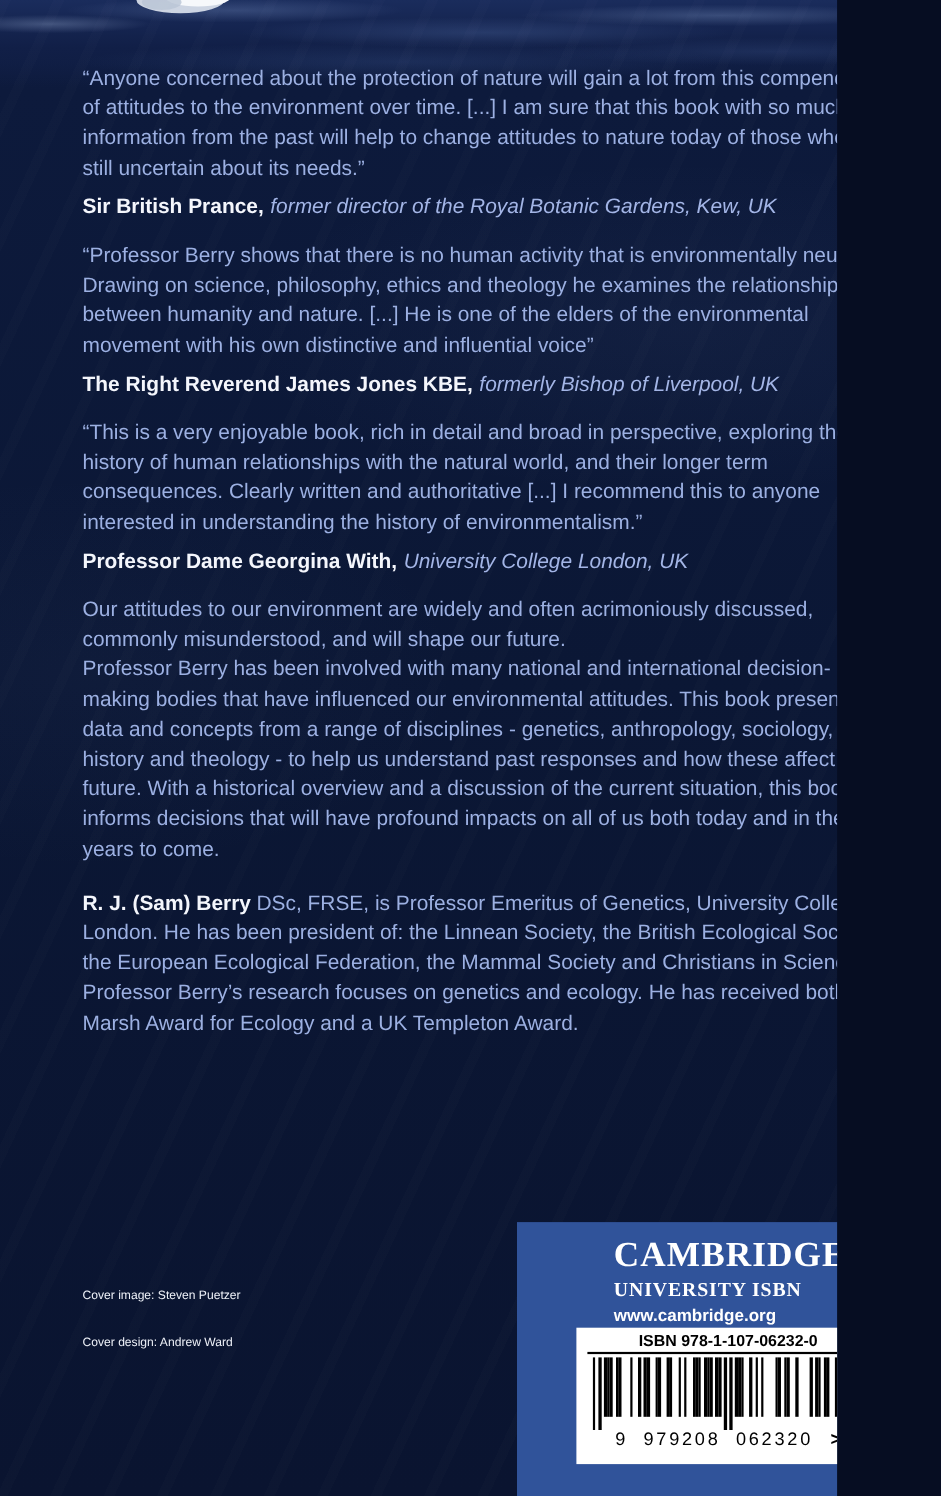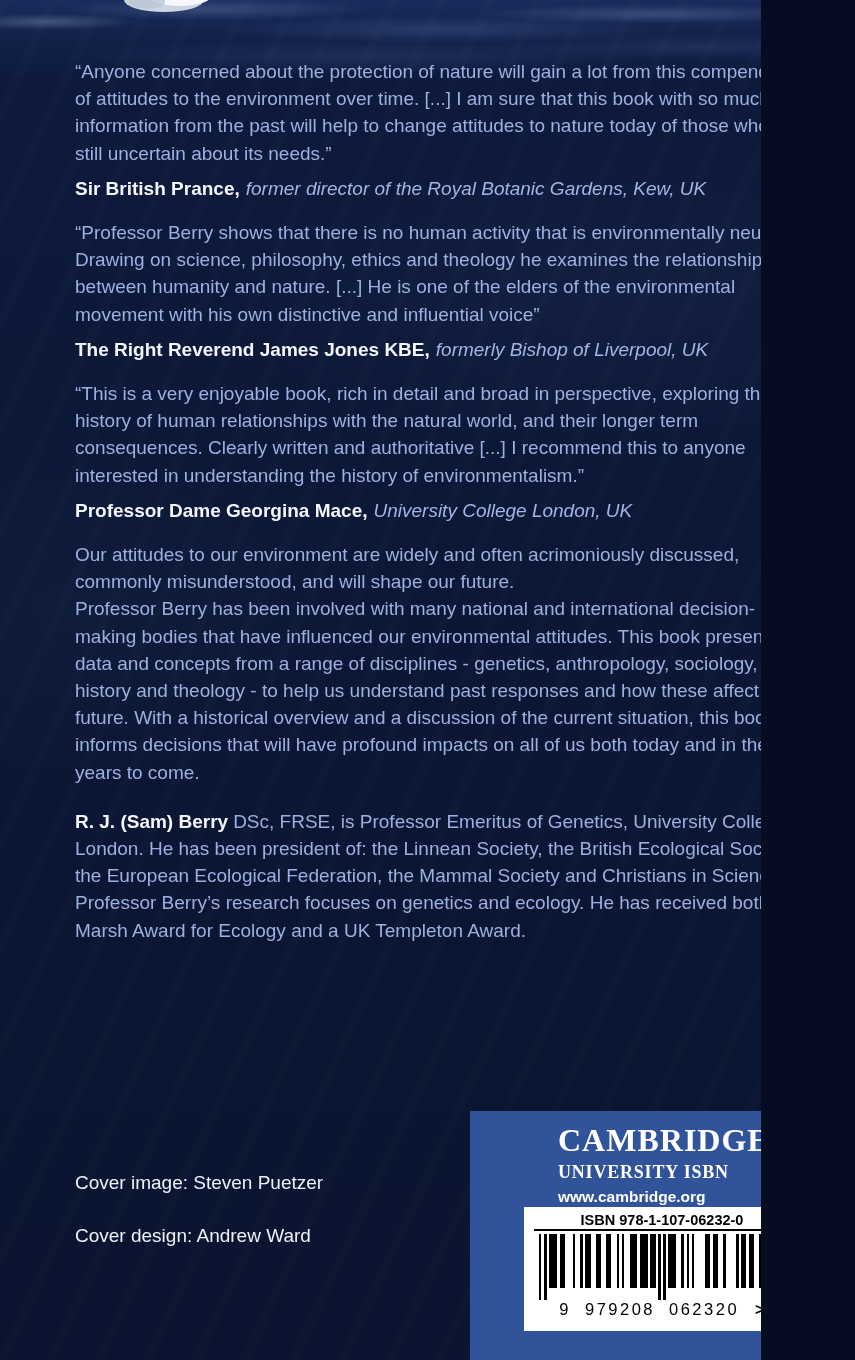--- a/index.html
+++ b/index.html
@@ -36,21 +36,21 @@
     font-size: 19px; line-height: 27.2px;
   }
   .quote-text { margin: 0 0 8px 0; }
   .attribution { margin: 0 0 17px 0; }
   .attribution .name { font-weight: bold; color: #f4f6fc; }
   .attribution .affil { font-style: italic; color: #a3b5e6; margin-left: 6px; }
   .description { margin: 0 0 22px 0; white-space: pre-line; }
   .bio { margin: 0; }
   .bio .bio-name { font-weight: bold; color: #f4f6fc; }
   .bio .bio-text { margin-left: 5px; }
-  .credits { position: absolute; left: 75px; top: 1172px; color: #eef1f8; font-size: 19px; }
+  .credits { position: absolute; left: 75px; top: 1172px; color: #eef1f8; font-size: 11px; }
   .credit-line { margin: 0 0 31px 0; }
   .publisher-panel {
     position: absolute; left: 470px; top: 1111px; width: 385px; height: 260px;
     background: #30539a; color: #ffffff;
   }
   .cup-logo { margin: 11px 0 0 88px; }
   .cup-name {
     font-family: "Liberation Serif", serif; font-weight: bold;
     font-size: 32px; line-height: 36px; letter-spacing: 1px;
   }
@@ -110,21 +110,21 @@
     <div>
       <p class="quote-text">“Professor Berry shows that there is no human activity that is environmentally neutral. Drawing on science, philosophy, ethics and theology he examines the relationship between humanity and nature. [...] He is one of the elders of the environmental movement with his own distinctive and influential voice”</p>
       <p class="attribution">
         <span class="name">The Right Reverend James Jones KBE,</span><span class="affil">formerly Bishop of Liverpool, UK</span>
       </p>
     </div>
 
     <div>
       <p class="quote-text">“This is a very enjoyable book, rich in detail and broad in perspective, exploring the history of human relationships with the natural world, and their longer term consequences. Clearly written and authoritative [...] I recommend this to anyone interested in understanding the history of environmentalism.”</p>
       <p class="attribution">
-        <span class="name">Professor Dame Georgina Mace,</span><span class="affil">University College London, UK</span>
+        <span class="name">Professor Dame Georgina With,</span><span class="affil">University College London, UK</span>
       </p>
     </div>
 
     <p class="description">Our attitudes to our environment are widely and often acrimoniously discussed, commonly misunderstood, and will shape our future.
 Professor Berry has been involved with many national and international decision-making bodies that have influenced our environmental attitudes. This book presents data and concepts from a range of disciplines - genetics, anthropology, sociology, history and theology - to help us understand past responses and how these affect our future. With a historical overview and a discussion of the current situation, this book informs decisions that will have profound impacts on all of us both today and in the years to come.</p>
 
     <p class="bio">
       <span class="bio-name">R. J. (Sam) Berry</span><span class="bio-text">DSc, FRSE, is Professor Emeritus of Genetics, University College London. He has been president of: the Linnean Society, the British Ecological Society, the European Ecological Federation, the Mammal Society and Christians in Science. Professor Berry’s research focuses on genetics and ecology. He has received both a Marsh Award for Ecology and a UK Templeton Award.</span>
     </p>
 

